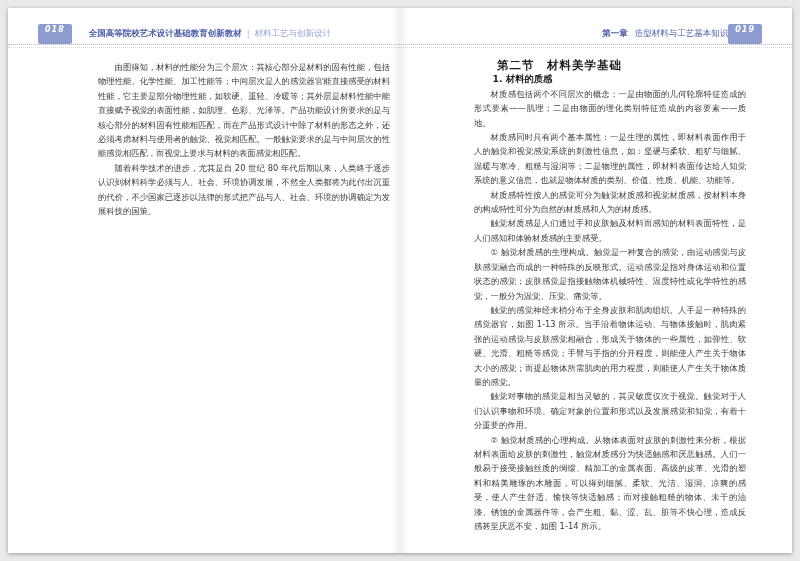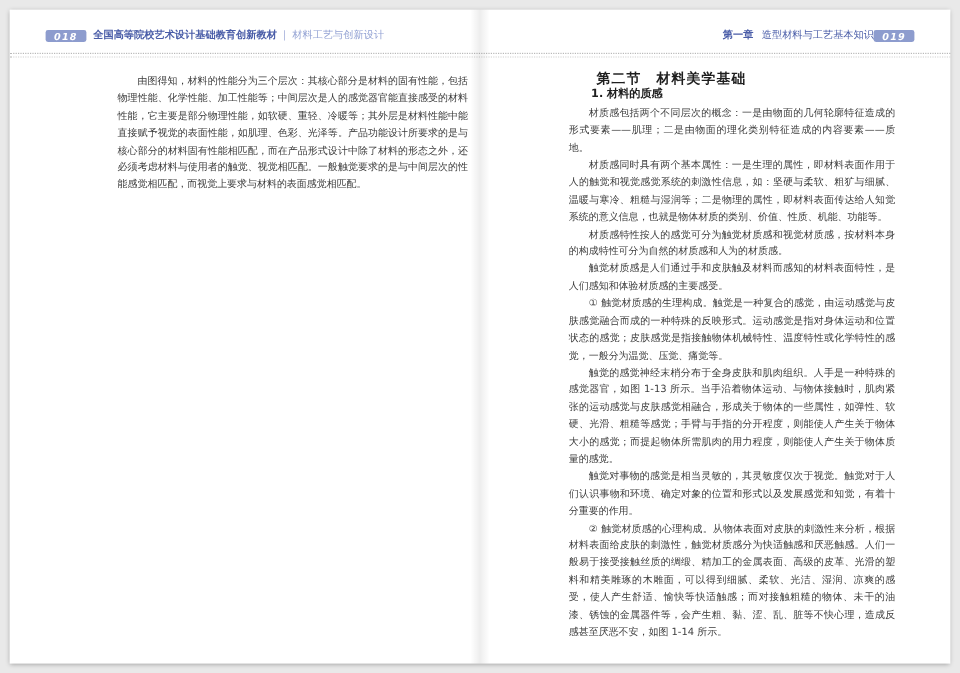--- a/index.html
+++ b/index.html
@@ -24,23 +24,23 @@
   .header-rule{
     position:absolute;top:36px;left:0;right:0;height:2px;
     border-top:1px dotted #b9b9b9;border-bottom:1px dotted #dadada;
   }
   .hdr{position:absolute;top:16px;display:flex;align-items:center;font-size:8.5px;white-space:nowrap;}
   .hdr-left{left:30px;}
   .hdr-right{right:30px;}
   .badge{
     background:#8d9cce;color:#ffffff;
     font-size:8px;font-weight:bold;font-style:italic;
-    padding:1px 7px 0 7px;border-radius:2px;letter-spacing:1px;
+    padding:1px 7px 10px 7px;border-radius:2px;letter-spacing:1px;
   }
-  .series{color:#4a5da8;font-weight:bold;margin-left:6px;}
+  .series{color:#4a5da8;font-weight:bold;margin-left:17px;}
   .hdr-div{color:#a9b4dc;margin:0 5px;font-weight:normal;}
   .book{color:#94a3d4;}
   .chapter-label{color:#4a5da8;font-weight:bold;margin-right:7px;}
   .chapter-title{color:#4a5da8;font-weight:normal;}
   .body-text{font-size:8.3px;line-height:14.4px;color:#3b3b3b;text-align:justify;}
   .body-text p{margin:0;text-indent:2em;}
   .left-content{position:absolute;left:90px;top:52px;width:292px;}
   .right-content{position:absolute;left:74px;top:50px;width:272px;}
   .section-title{
     font-size:11.5px;font-weight:bold;color:#1f1f1f;
@@ -59,20 +59,21 @@
   <div class="page">
     <div class="hdr hdr-left">
       <span class="badge">018</span>
       <span class="series">全国高等院校艺术设计基础教育创新教材</span>
       <span class="hdr-div">|</span>
       <span class="book">材料工艺与创新设计</span>
     </div>
 
     <div class="left-content body-text">
       <p>由图得知，材料的性能分为三个层次：其核心部分是材料的固有性能，包括物理性能、化学性能、加工性能等；中间层次是人的感觉器官能直接感受的材料性能，它主要是部分物理性能，如软硬、重轻、冷暖等；其外层是材料性能中能直接赋予视觉的表面性能，如肌理、色彩、光泽等。产品功能设计所要求的是与核心部分的材料固有性能相匹配，而在产品形式设计中除了材料的形态之外，还必须考虑材料与使用者的触觉、视觉相匹配。一般触觉要求的是与中间层次的性能感觉相匹配，而视觉上要求与材料的表面感觉相匹配。</p>
+      <p>随着科学技术的进步，尤其是自 20 世纪 80 年代后期以来，人类终于逐步认识到材料科学必须与人、社会、环境协调发展，不然全人类都将为此付出沉重的代价，不少国家已逐步以法律的形式把产品与人、社会、环境的协调确定为发展科技的国策。</p>
     </div>
   </div>
 
   <div class="page">
     <div class="hdr hdr-right">
       <span class="chapter-label">第一章</span>
       <span class="chapter-title">造型材料与工艺基本知识</span>
       <span class="badge">019</span>
     </div>
 

